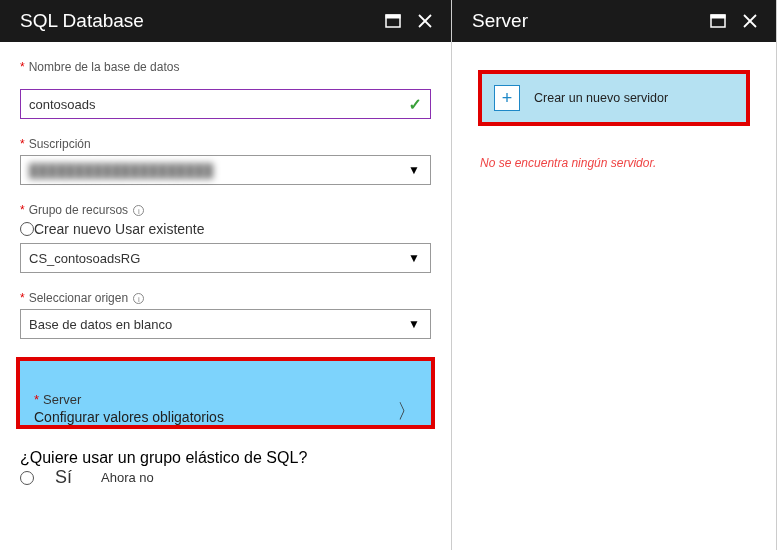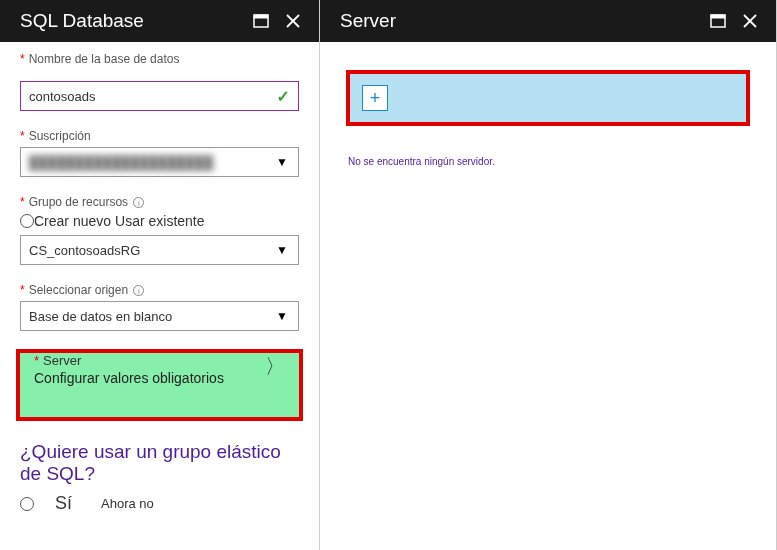--- a/index.html
+++ b/index.html
@@ -13,21 +13,21 @@
     height: 550px;
     overflow: hidden;
     display: flex;
   }
   .blade {
     display: flex;
     flex-direction: column;
     height: 100%;
     border-right: 1px solid #ccc;
   }
-  .blade-left { width: 320px; }
+  .blade-left { width: 452px; }
   .blade-right { flex: 1; }
   .blade-header {
     background: #1a1a1a;
     color: #fff;
     height: 42px;
     display: flex;
     align-items: center;
     padding: 0 12px 0 20px;
   }
   .blade-title {
@@ -40,21 +40,21 @@
     height: 28px;
     color: #fff;
     display: flex;
     align-items: center;
     justify-content: center;
     cursor: pointer;
     margin-left: 4px;
   }
   .hdr-btn svg { stroke: #fff; }
   .blade-body {
-    padding: 10px 20px 10px 20px;
+    padding: 18px 20px 10px 20px;
     overflow: hidden;
     position: relative;
     flex: 1;
   }
   .field { margin-bottom: 18px; }
   .fld-label {
     font-size: 12px;
     color: #555;
     margin-bottom: 4px;
   }
@@ -109,23 +109,23 @@
     font-size: 14px;
   }
   .radio {
     width: 14px; height: 14px;
     border: 1px solid #555;
     border-radius: 50%;
     flex-shrink: 0;
   }
   .server-picker {
     height: 64px;
-    background: #86efac;
-    display: flex;
-    align-items: flex-start;
+    background: #7dd3fc;
+    display: flex;
+    align-items: flex-end;
     padding: 0 14px;
     cursor: pointer;
     position: relative;
   }
   .server-picker .picker-content { flex: 1; }
   .server-picker .pk-label {
     font-size: 13px;
     color: #333;
     margin-bottom: 2px;
   }
@@ -135,24 +135,23 @@
   }
   .server-picker .chev {
     font-size: 20px;
     color: #333;
   }
   .highlight-box {
     border: 4px solid #e00000;
     padding: 0;
   }
   .elastic-label {
-    font-size: 19px;
-    color: #4c1d95;
+    font-size: 16px;
+    color: #000000;
     margin-top: 20px;
-    margin-bottom: 8px;
   }
   .elastic-row {
     display: flex;
     align-items: center;
     gap: 21px;
   }
   .elastic-row .opt-yes { font-size: 18px; }
   .elastic-row .opt-no { font-size: 13px; margin-left: 8px; }
 
   
@@ -176,23 +175,24 @@
     font-size: 18px;
     font-weight: 300;
     line-height: 1;
   }
   .tile-label { font-size: 12.5px; color: #222; }
   .right-highlight {
     border: 4px solid #e00000;
     margin-bottom: 30px;
   }
   .no-server-msg {
-    font-size: 10px;
-    color: #4c1d95;
+    font-size: 12px;
+    color: #ef4444;
     padding-left: 2px;
+    font-style: italic;
   }
 </style>
 </head>
 <body>
 
 <div class="blade blade-left">
   <div class="blade-header">
     <div class="blade-title">SQL Database</div>
     <div class="hdr-btn">
       <svg width="16" height="14" viewBox="0 0 16 14" fill="none">
@@ -281,17 +281,18 @@
           <line x1="1" y1="1" x2="13" y2="13" stroke="#fff" stroke-width="1.8"></line>
           <line x1="13" y1="1" x2="1" y2="13" stroke="#fff" stroke-width="1.8"></line>
         </svg>
     </div>
   </div>
 
   <div class="blade-body" style="padding:28px 26px;">
     <div class="right-highlight">
       <div class="new-server-tile">
         <div class="plus-box">+</div>
+        <div class="tile-label">Crear un nuevo servidor</div>
       </div>
     </div>
     <div class="no-server-msg">No se encuentra ningún servidor.</div>
   </div>
 </div>
 
 </body></html>

